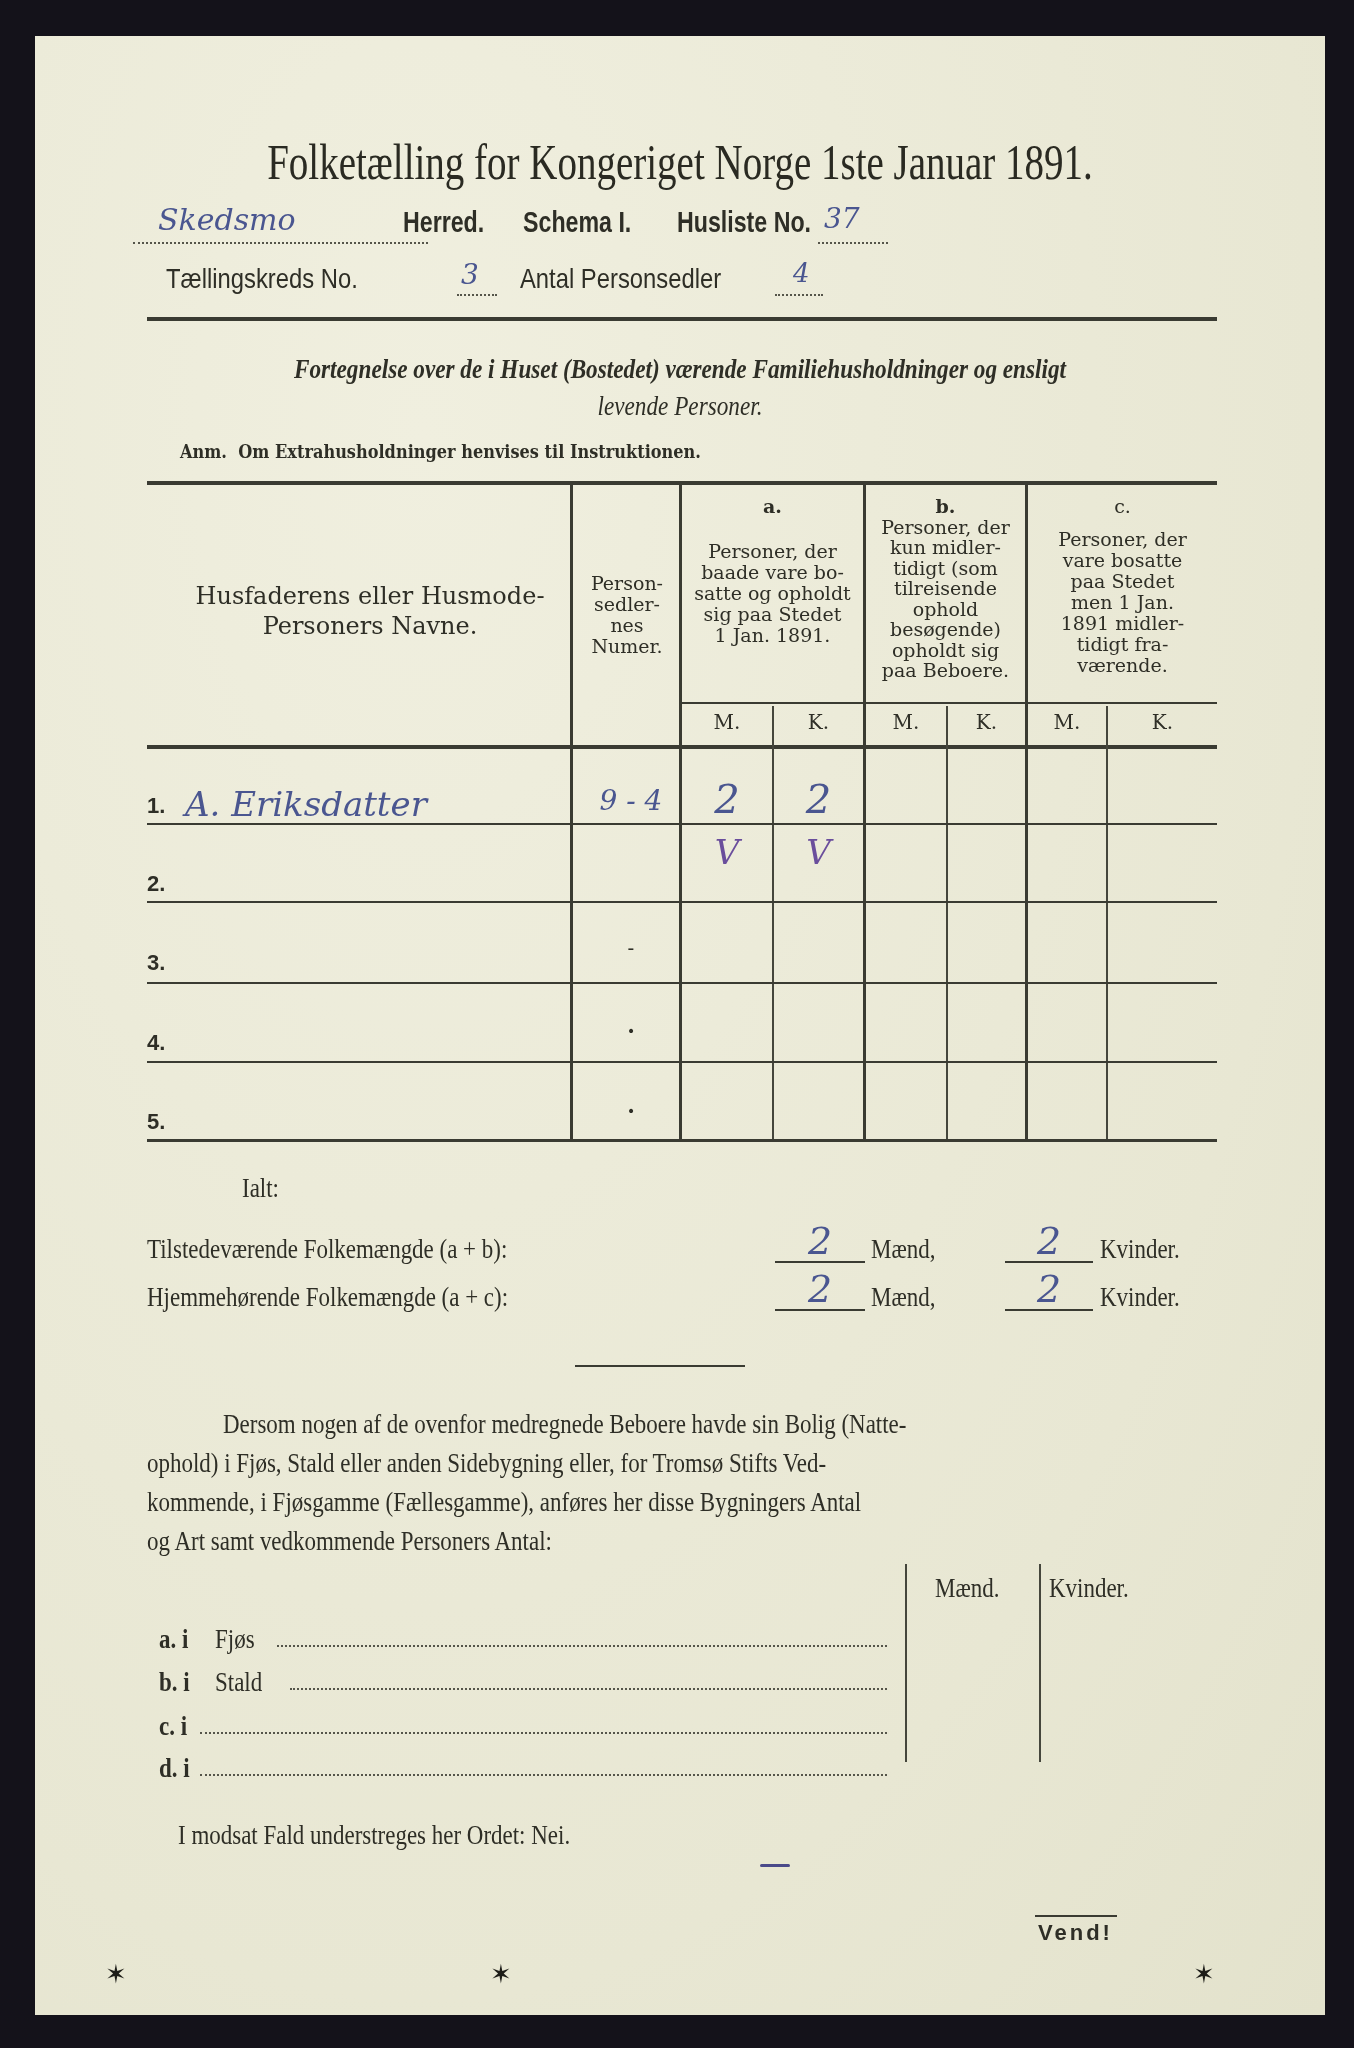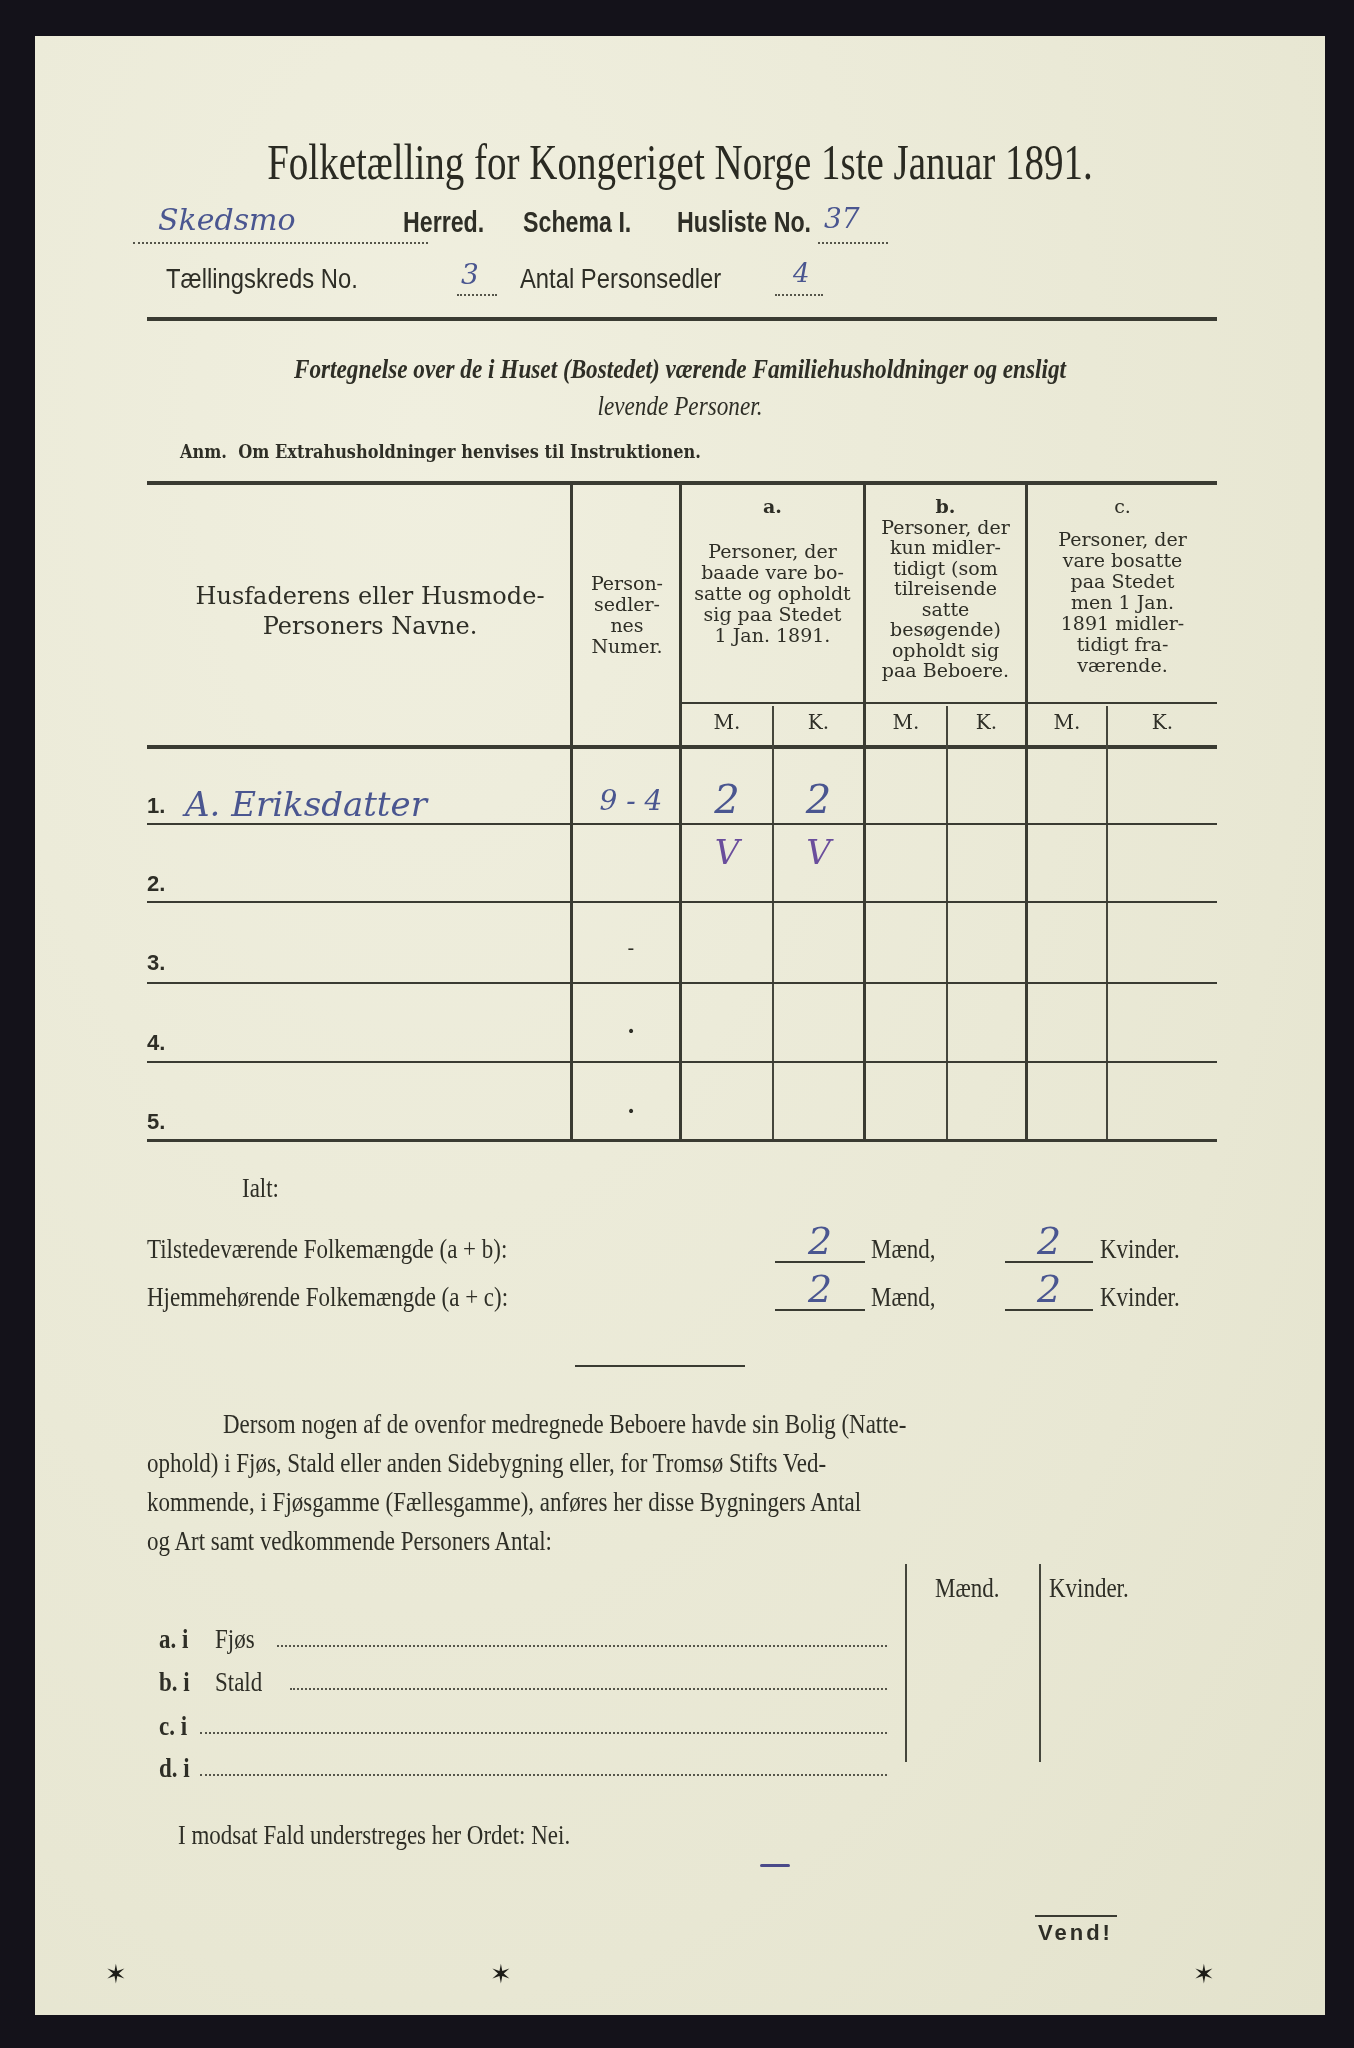--- a/index.html
+++ b/index.html
@@ -102,21 +102,21 @@
       <div>sig paa Stedet</div>
       <div>1 Jan. 1891.</div>
     </div>
 
     <div class="abs hdr" style="left:831px; top:460px; width:159px; line-height:20.5px;">
       <div style="font-weight:bold;">b.</div>
       <div>Personer, der</div>
       <div>kun midler-</div>
       <div>tidigt (som</div>
       <div>tilreisende</div>
-      <div>satte</div>
+      <div>ophold</div>
       <div>besøgende)</div>
       <div>opholdt sig</div>
       <div>paa Beboere.</div>
     </div>
 
     <div class="abs hdr" style="left:993px; top:460px; width:189px;">
       <div>c.</div>
       <div style="height:12px;"></div>
       <div>Personer, der</div>
       <div>vare bosatte</div>

